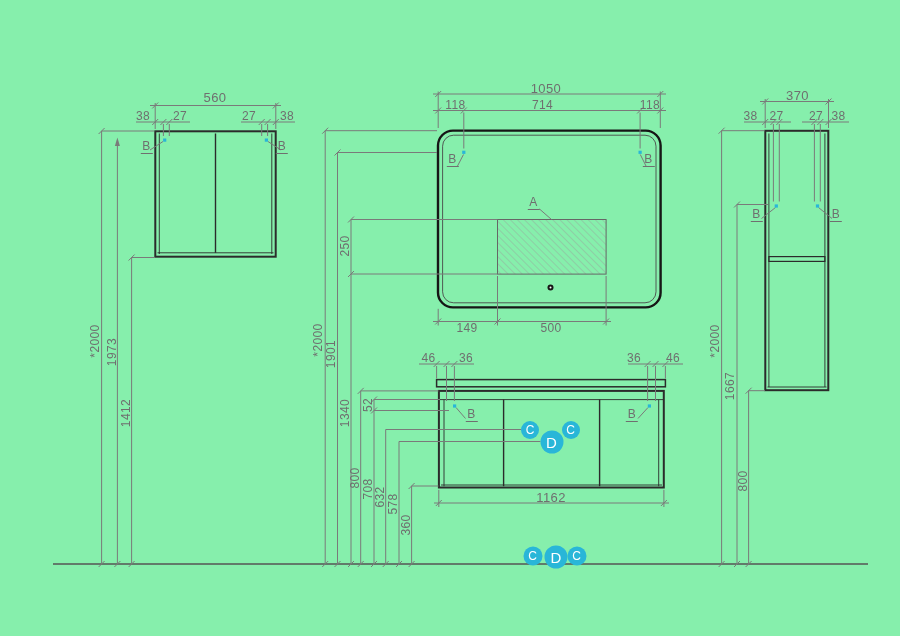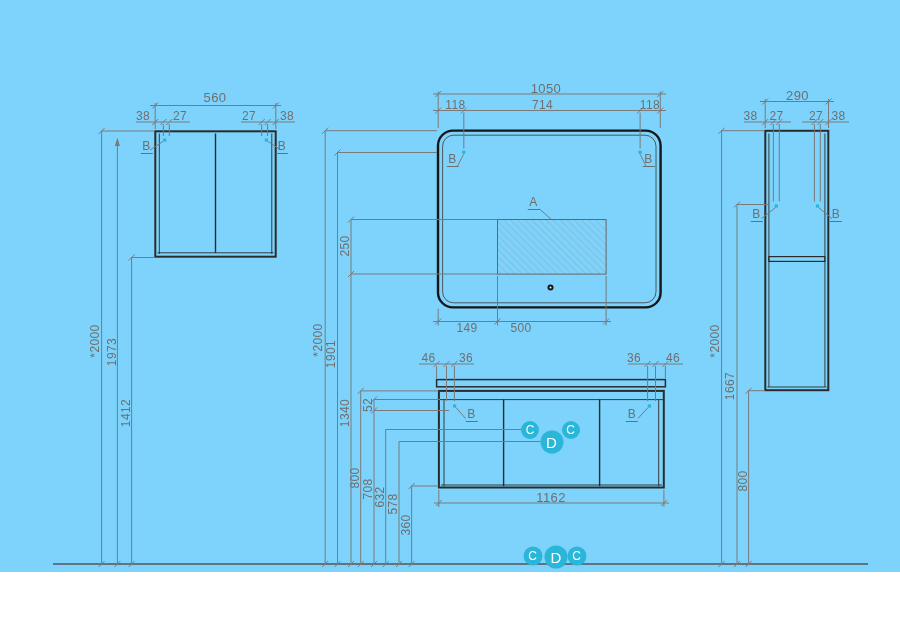--- a/index.html
+++ b/index.html
@@ -1,17 +1,17 @@
 <!DOCTYPE html>
 <html><head>
 <meta charset="utf-8">
 <style>
   html,body{margin:0;padding:0;background:#ffffff;}
   .canvas{
-    position:relative;width:900px;height:572px;background:#7dd3fc;overflow:hidden;
+    position:relative;width:900px;height:636px;background:#86efac;overflow:hidden;
     font-family:"Liberation Sans", sans-serif;
   }
   .canvas svg{position:absolute;left:0;top:0;}
   .lbl{
     position:absolute;font-size:12px;color:#6f6f6f;white-space:nowrap;
     transform:translate(-50%,-50%);letter-spacing:.4px;line-height:1;
   }
   .big{font-size:13px;}
   .rot{transform:translate(-50%,-50%) rotate(-90deg);}
   .und{border-bottom:1px solid #6f6f6f;padding:0 2px 1px 2px;}
@@ -126,26 +126,26 @@
   <div class="lbl" style="left:249px;top:116px">27</div>
   <div class="lbl" style="left:287px;top:116px">38</div>
   <div class="lbl und" style="left:146.5px;top:146.5px">B</div>
   <div class="lbl und" style="left:282px;top:146.5px">B</div>
 
   <div class="lbl big" style="left:546px;top:88px">1050</div>
   <div class="lbl" style="left:455.5px;top:104.5px">118</div>
   <div class="lbl" style="left:542.5px;top:104.5px">714</div>
   <div class="lbl" style="left:650px;top:104.5px">118</div>
   <div class="lbl" style="left:467px;top:327.5px">149</div>
-  <div class="lbl" style="left:521px;top:327.5px">500</div>
+  <div class="lbl" style="left:551px;top:327.5px">500</div>
   <div class="lbl und" style="left:452.5px;top:160px">B</div>
   <div class="lbl und" style="left:648.5px;top:160px">B</div>
   <div class="lbl und" style="left:533.5px;top:202.5px">A</div>
 
-  <div class="lbl big" style="left:797.5px;top:95px">290</div>
+  <div class="lbl big" style="left:797.5px;top:95px">370</div>
   <div class="lbl" style="left:750.5px;top:116px">38</div>
   <div class="lbl" style="left:776.5px;top:116px">27</div>
   <div class="lbl" style="left:816px;top:116px">27</div>
   <div class="lbl" style="left:838.5px;top:116px">38</div>
   <div class="lbl und" style="left:756.5px;top:215px">B</div>
   <div class="lbl und" style="left:836px;top:215px">B</div>
 
   <div class="lbl big" style="left:551px;top:496.5px">1162</div>
   <div class="lbl" style="left:428.5px;top:357.5px">46</div>
   <div class="lbl" style="left:466px;top:357.5px">36</div>

